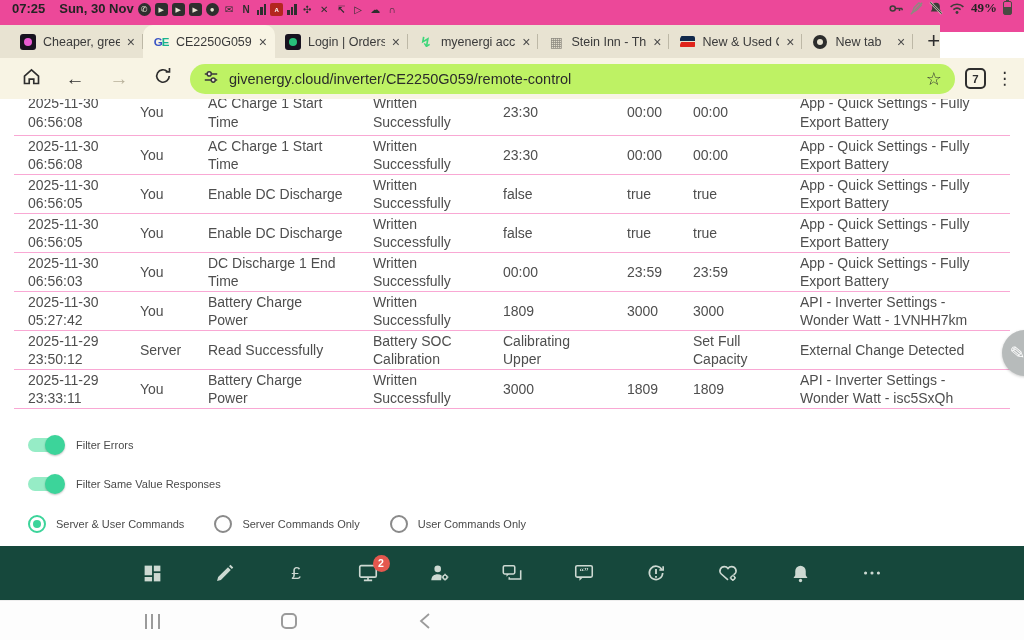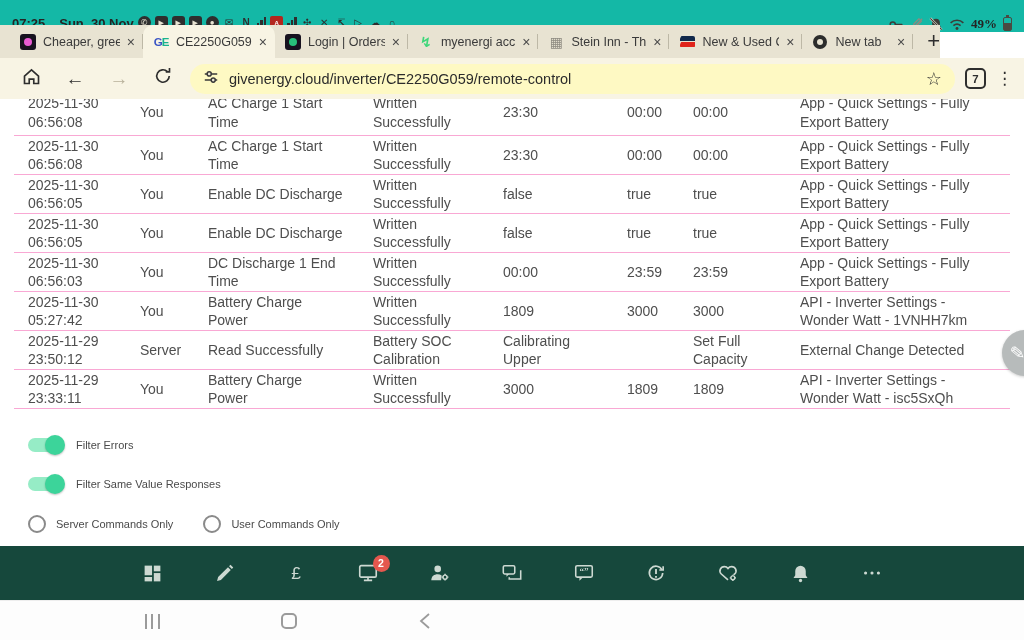--- a/index.html
+++ b/index.html
@@ -2,21 +2,21 @@
 <html><head>
 <meta charset="utf-8">
 <style>
   * { margin:0; padding:0; box-sizing:border-box; }
   html,body { width:1024px; height:640px; }
   body { font-family:"Liberation Sans","DejaVu Sans",sans-serif; position:relative; overflow:hidden; background:#fff; }
   .screen { position:absolute; inset:0; width:1024px; height:640px; }
 
   
   .status-bar { position:absolute; top:0; left:0; width:1024px; height:25px;
-    background:#14b8a6; display:flex; align-items:flex-start; padding:16px 12px;
+    background:#ec4899; display:flex; align-items:flex-end; padding:16px 12px;
     font-size:13px; font-weight:bold; color:#242424; }
   .sb-time { margin-right:14px; }
   .sb-date { margin-right:4px; }
   .sb-icons { display:flex; align-items:center; gap:4px; }
   .sb-ic { display:inline-flex; align-items:center; justify-content:center;
     width:13px; height:13px; font-size:10px; font-weight:bold; color:#2e2e2e; }
   .sb-ic.sq { background:#2e2e2e; border-radius:3px; color:#e8e3d2; font-size:7px; }
   .sb-ic.circ { background:#2e2e2e; border-radius:50%; color:#e8e3d2; font-size:8px; }
   .sb-ic.red { background:#b3261e; border-radius:2px; color:#fff; font-size:6px; }
   .sb-bars { display:inline-flex; align-items:flex-end; gap:1px; height:11px; }
@@ -46,21 +46,21 @@
   .fav-flag i:last-child { top:6px; background:#e0241b; }
   .fav-chrome { width:14px; height:14px; border-radius:50%; background:#2c2c2c; position:relative; }
   .fav-chrome::after { content:""; position:absolute; inset:4px; border-radius:50%; background:#e8e3d2; }
   .new-tab-btn { margin-left:14px; font-size:22px; color:#2e2e2e; align-self:center; padding-bottom:2px; }
 
   
   .toolbar { position:absolute; top:58px; left:0; width:1024px; height:41px;
     background:#f8f4e4; display:flex; align-items:center; padding:0 14px; gap:10px; }
   .tb-ic { width:34px; text-align:center; font-size:19px; color:#2e2e2e; flex:0 0 auto; }
   .tb-ic.disabled { color:#b7b09a; }
-  .omnibox { flex:1; height:30px; background:#fef9c3; border-radius:15px;
+  .omnibox { flex:1; height:30px; background:#bef264; border-radius:15px;
     display:flex; align-items:center; padding:0 13px; gap:10px; min-width:0; }
   .omnibox .url { flex:1; font-size:14.5px; color:#2b2b2b; white-space:nowrap; overflow:hidden; }
   .tune-ic svg, .star-ic { flex:0 0 auto; }
   .star-ic { font-size:18px; color:#333; }
   .tabcount { flex:0 0 auto; width:21px; height:21px; border:2.2px solid #2e2e2e; border-radius:5px;
     display:flex; align-items:center; justify-content:center; font-size:11.5px; font-weight:bold; color:#2e2e2e; }
   .kebab { flex:0 0 auto; font-size:17px; color:#2e2e2e; width:14px; text-align:center; }
 
   
   .content { position:absolute; top:99px; left:0; width:1024px; height:447px; background:#fff; overflow:hidden; }
@@ -364,20 +364,24 @@
         <span class="toggle-label">Filter Errors</span>
       </div>
       <div class="toggle-row">
         <span class="toggle">
             <span class="thumb"></span>
           </span>
         <span class="toggle-label">Filter Same Value Responses</span>
       </div>
       <div class="radio-row">
         <span class="radio-item">
+          <span class="radio selected"></span>
+          <span class="radio-label">Server &amp; User Commands</span>
+        </span>
+        <span class="radio-item">
           <span class="radio"></span>
           <span class="radio-label">Server Commands Only</span>
         </span>
         <span class="radio-item">
           <span class="radio"></span>
           <span class="radio-label">User Commands Only</span>
         </span>
       </div>
     </div>
 

